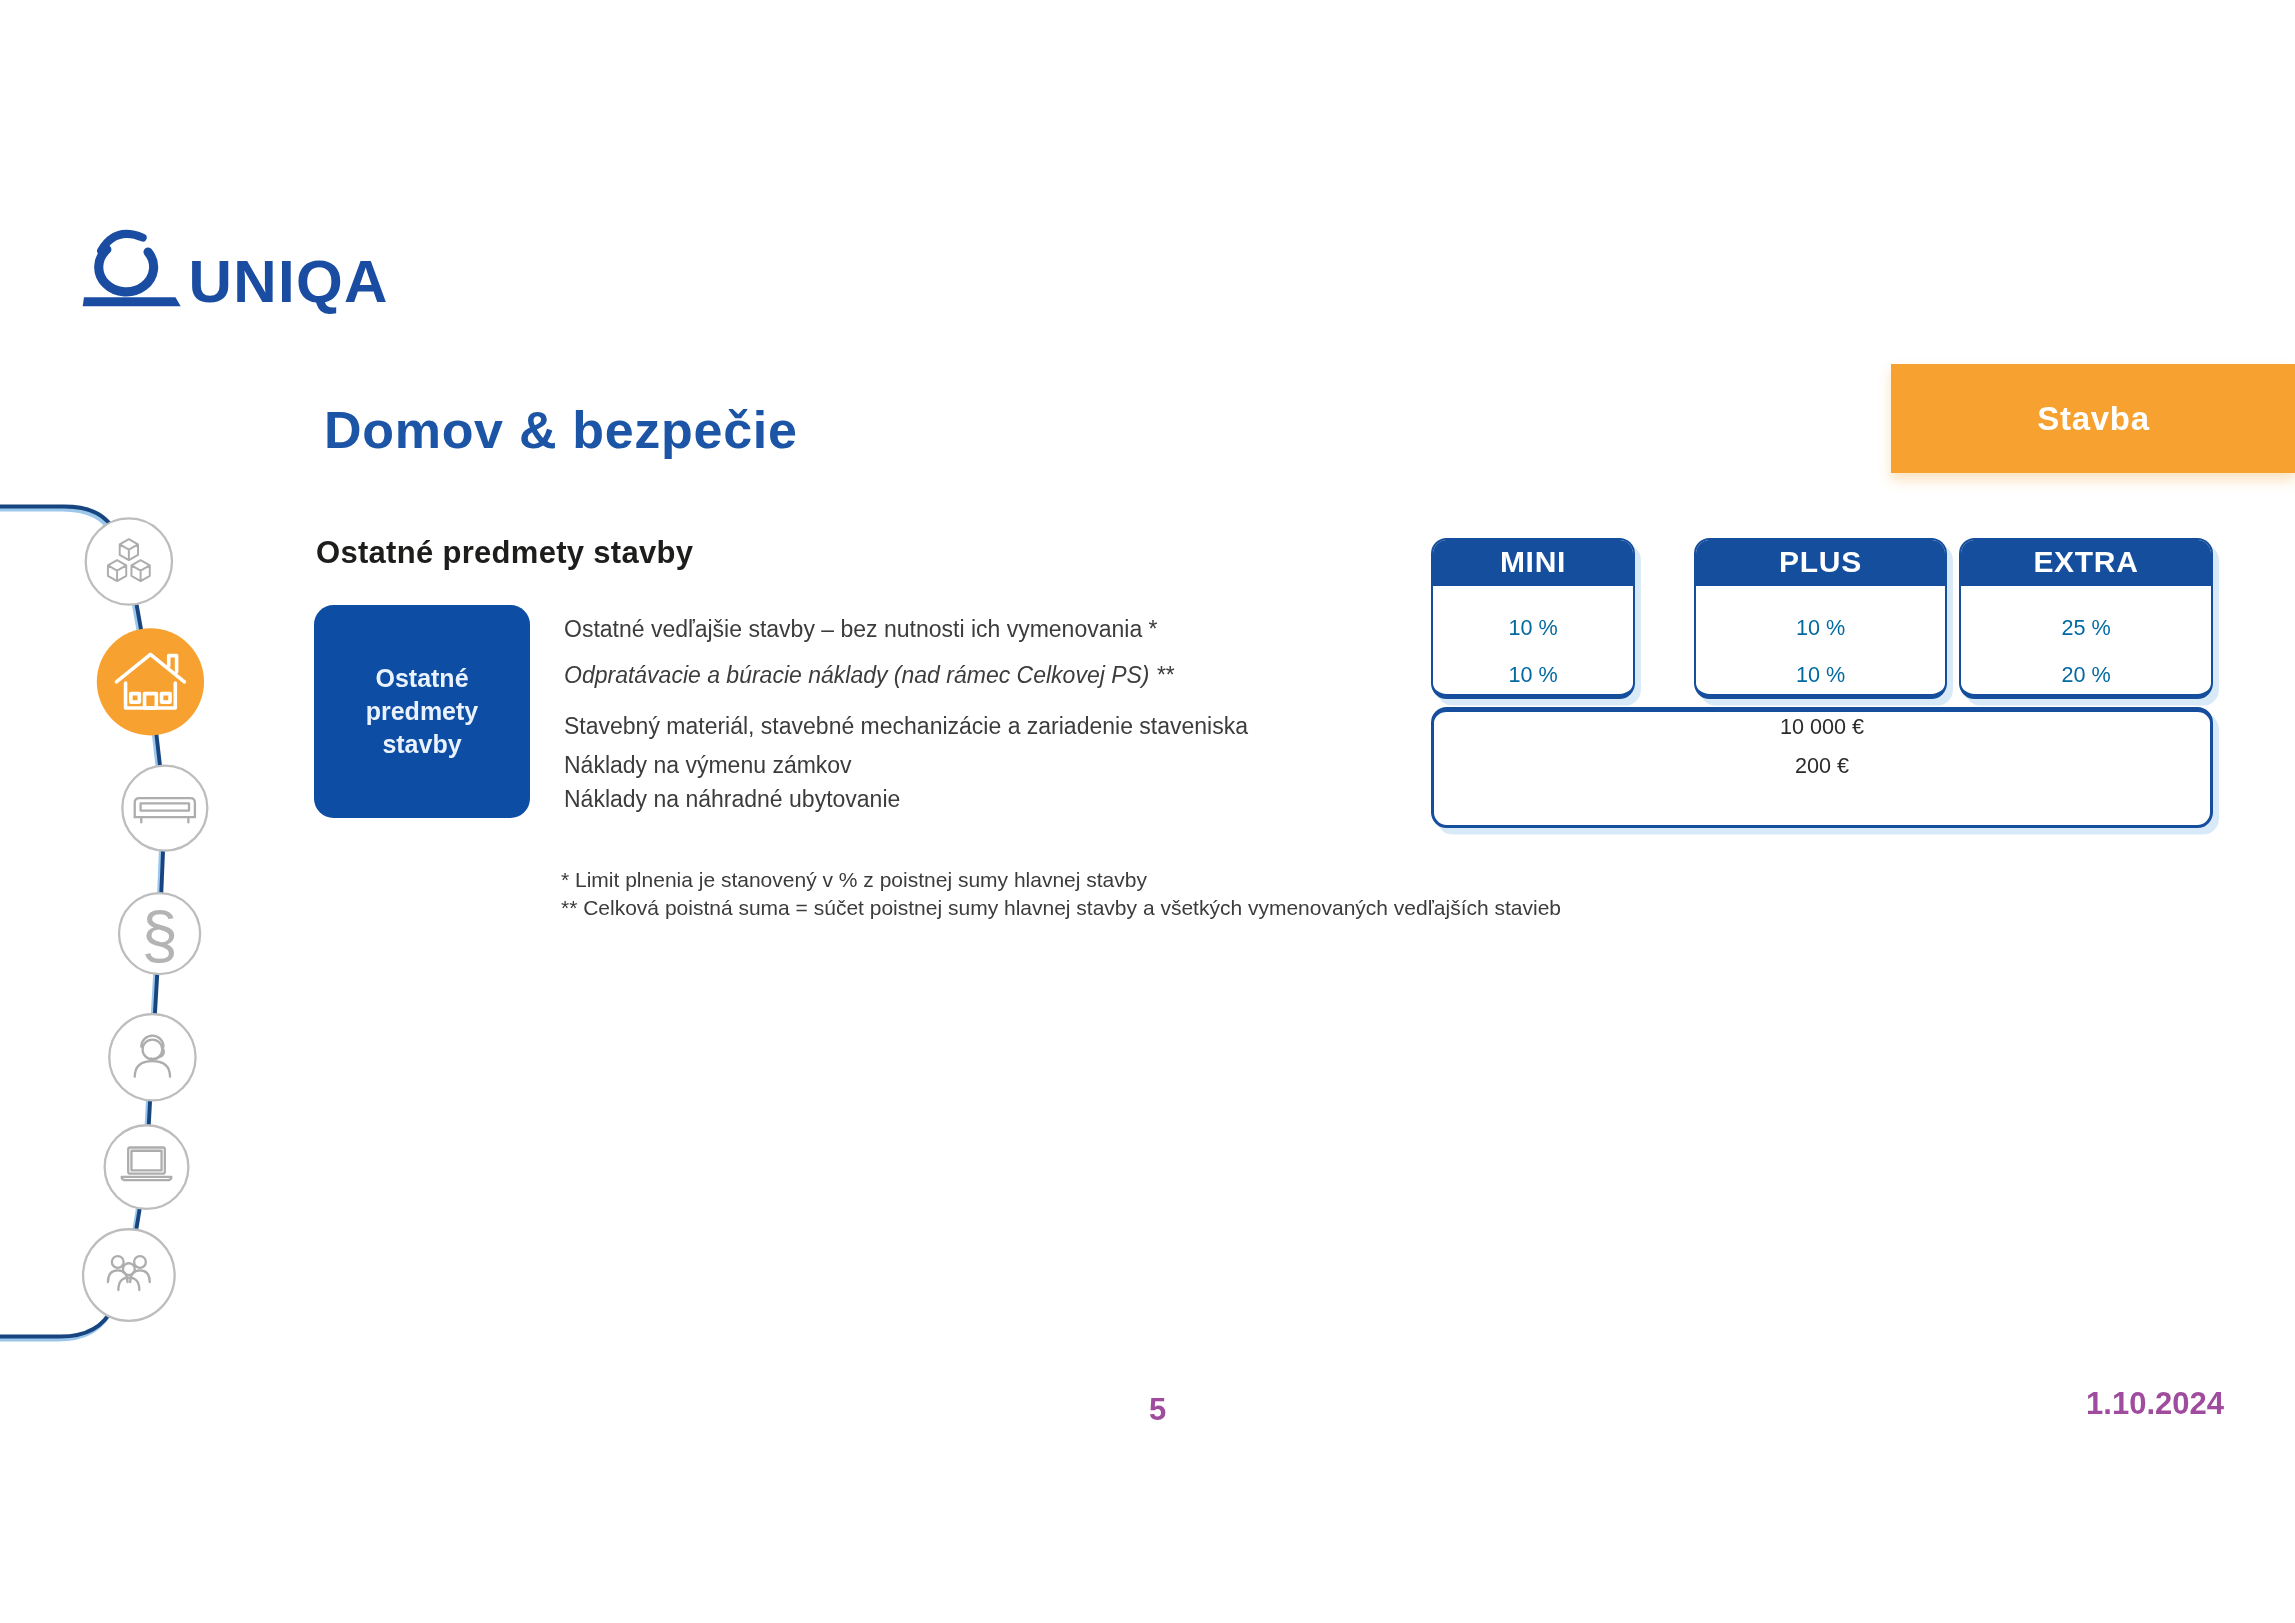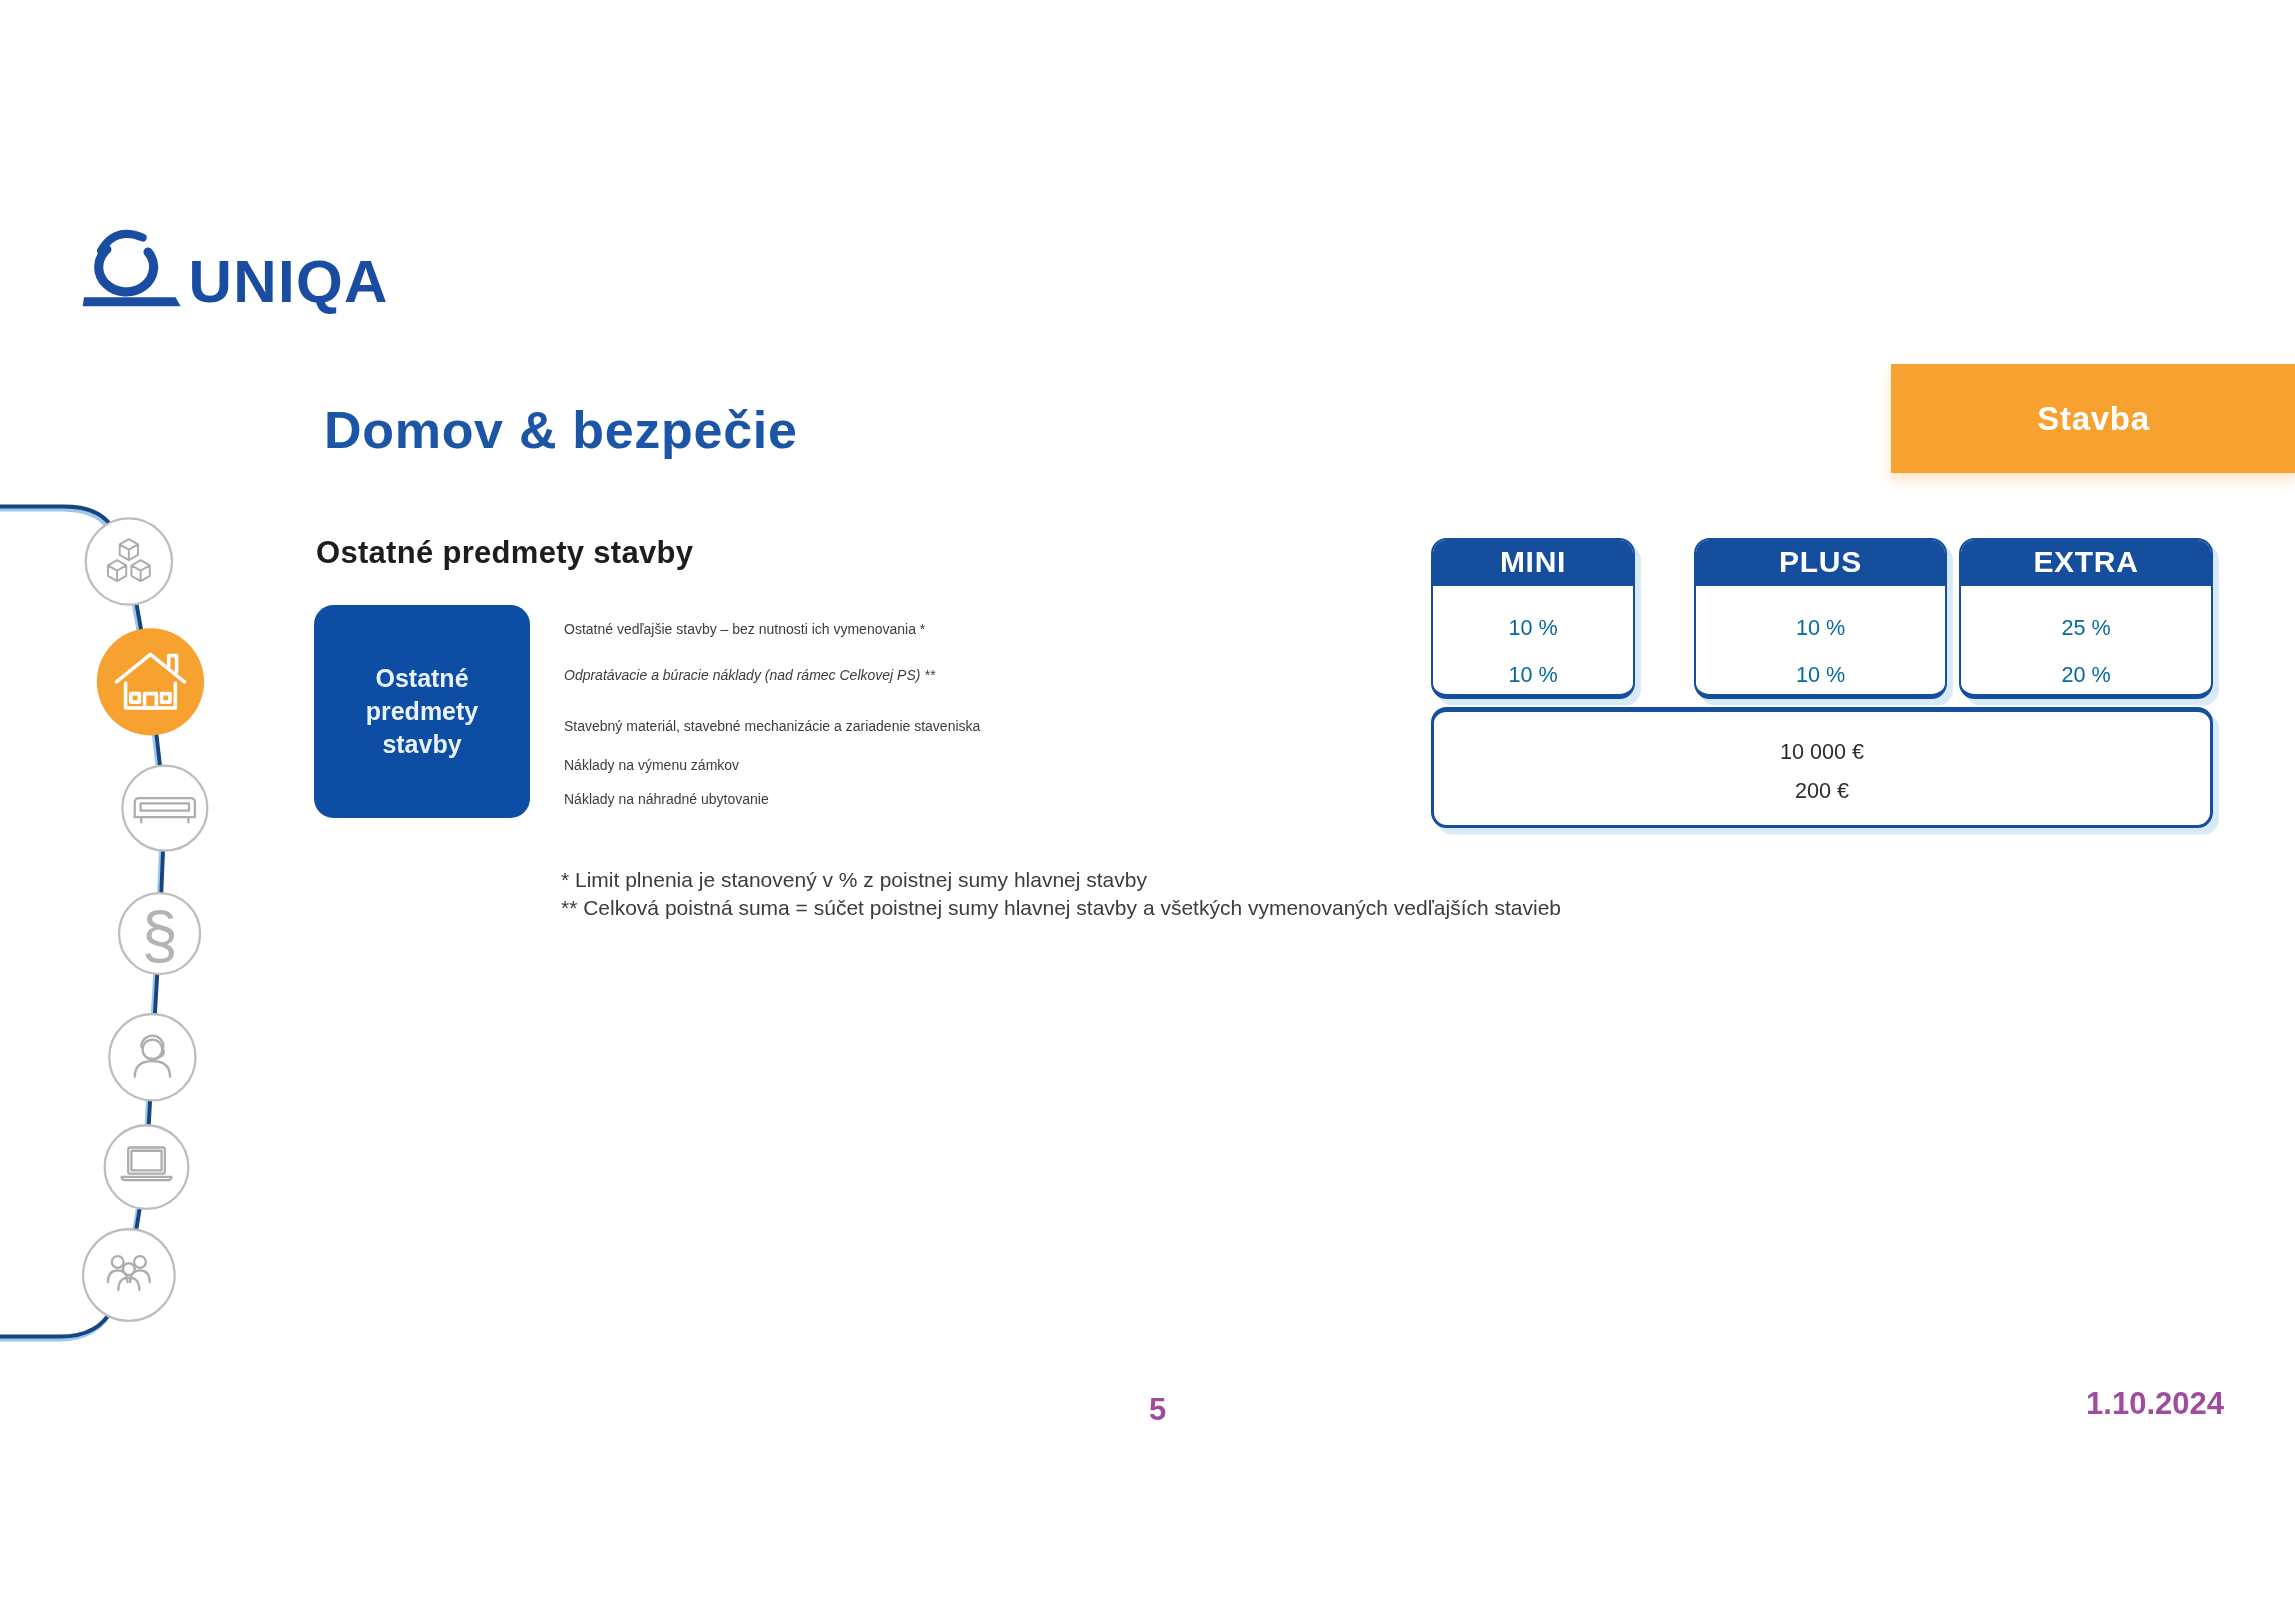--- a/index.html
+++ b/index.html
@@ -13,36 +13,36 @@
                  display:flex;align-items:center;justify-content:center;
                  box-shadow:0 6.5px 11.8px rgba(246,160,47,.30);}
   #stavba-banner span{color:#fff;font-size:33px;font-weight:bold;letter-spacing:0.7px;}
 
   
   #section-heading{left:316px;top:535px;font-size:31px;font-weight:bold;color:#1d1d1b;letter-spacing:0.3px;}
   #category-box{left:314px;top:605px;width:216px;height:213px;background:#0E4DA4;border-radius:19.6px;
                 display:flex;flex-direction:column;align-items:center;justify-content:center;}
   #category-box span{color:#EAF3FD;font-size:25px;font-weight:600;line-height:33px;}
 
-  .cov-row{left:564px;height:29px;line-height:29px;font-size:14px;color:#3C3C3C;white-space:nowrap;}
+  .cov-row{left:564px;height:29px;line-height:29px;font-size:23px;color:#3C3C3C;white-space:nowrap;}
 
   
   .plan-card{top:538px;height:161px;background:#fff;border:2.6px solid #164E9E;border-bottom-width:5.2px;
              border-radius:15.7px;box-shadow:5.9px 6.5px 0 #D8E9F8;box-sizing:border-box;overflow:hidden;}
   .plan-header{height:44px;background:#164E9E;display:flex;align-items:center;justify-content:center;
                border-bottom:2.6px solid #164E9E;}
   .plan-header span{color:#fff;font-size:30px;font-weight:bold;letter-spacing:0.7px;}
   .plan-val{position:absolute;left:0;width:100%;height:29px;line-height:29px;text-align:center;
             font-size:21.6px;color:#0369a1;}
   .pv1{top:73px;} .pv2{top:120px;}
 
   #shared-box{left:1431px;top:707px;width:782px;height:121px;background:#fff;border:3.3px solid #164E9E;
               border-top-width:5.9px;border-radius:15.7px;box-shadow:5.9px 6.5px 0 #D8E9F8;box-sizing:border-box;}
   .shared-val{position:absolute;left:0;width:100%;height:29px;line-height:29px;text-align:center;
-              font-size:21.6px;color:#2B2B2B;margin-top:25px;}
+              font-size:21.6px;color:#2B2B2B;}
   .sv1{top:0px;} .sv2{top:39px;} .sv3{top:73px;}
   .sv3 b{font-weight:bold;}
 
   .footnote{left:561px;height:27.5px;line-height:27.5px;font-size:21px;color:#3C3C3C;white-space:nowrap;}
 
   #page-number{left:1125px;top:1392px;width:65px;text-align:center;font-size:31px;font-weight:bold;color:#A04C9E;}
   #slide-date{left:2028px;top:1386px;width:196px;text-align:right;font-size:31px;font-weight:bold;color:#A04C9E;}
 
   svg text{font-family:"Liberation Sans", sans-serif;}
 </style>

